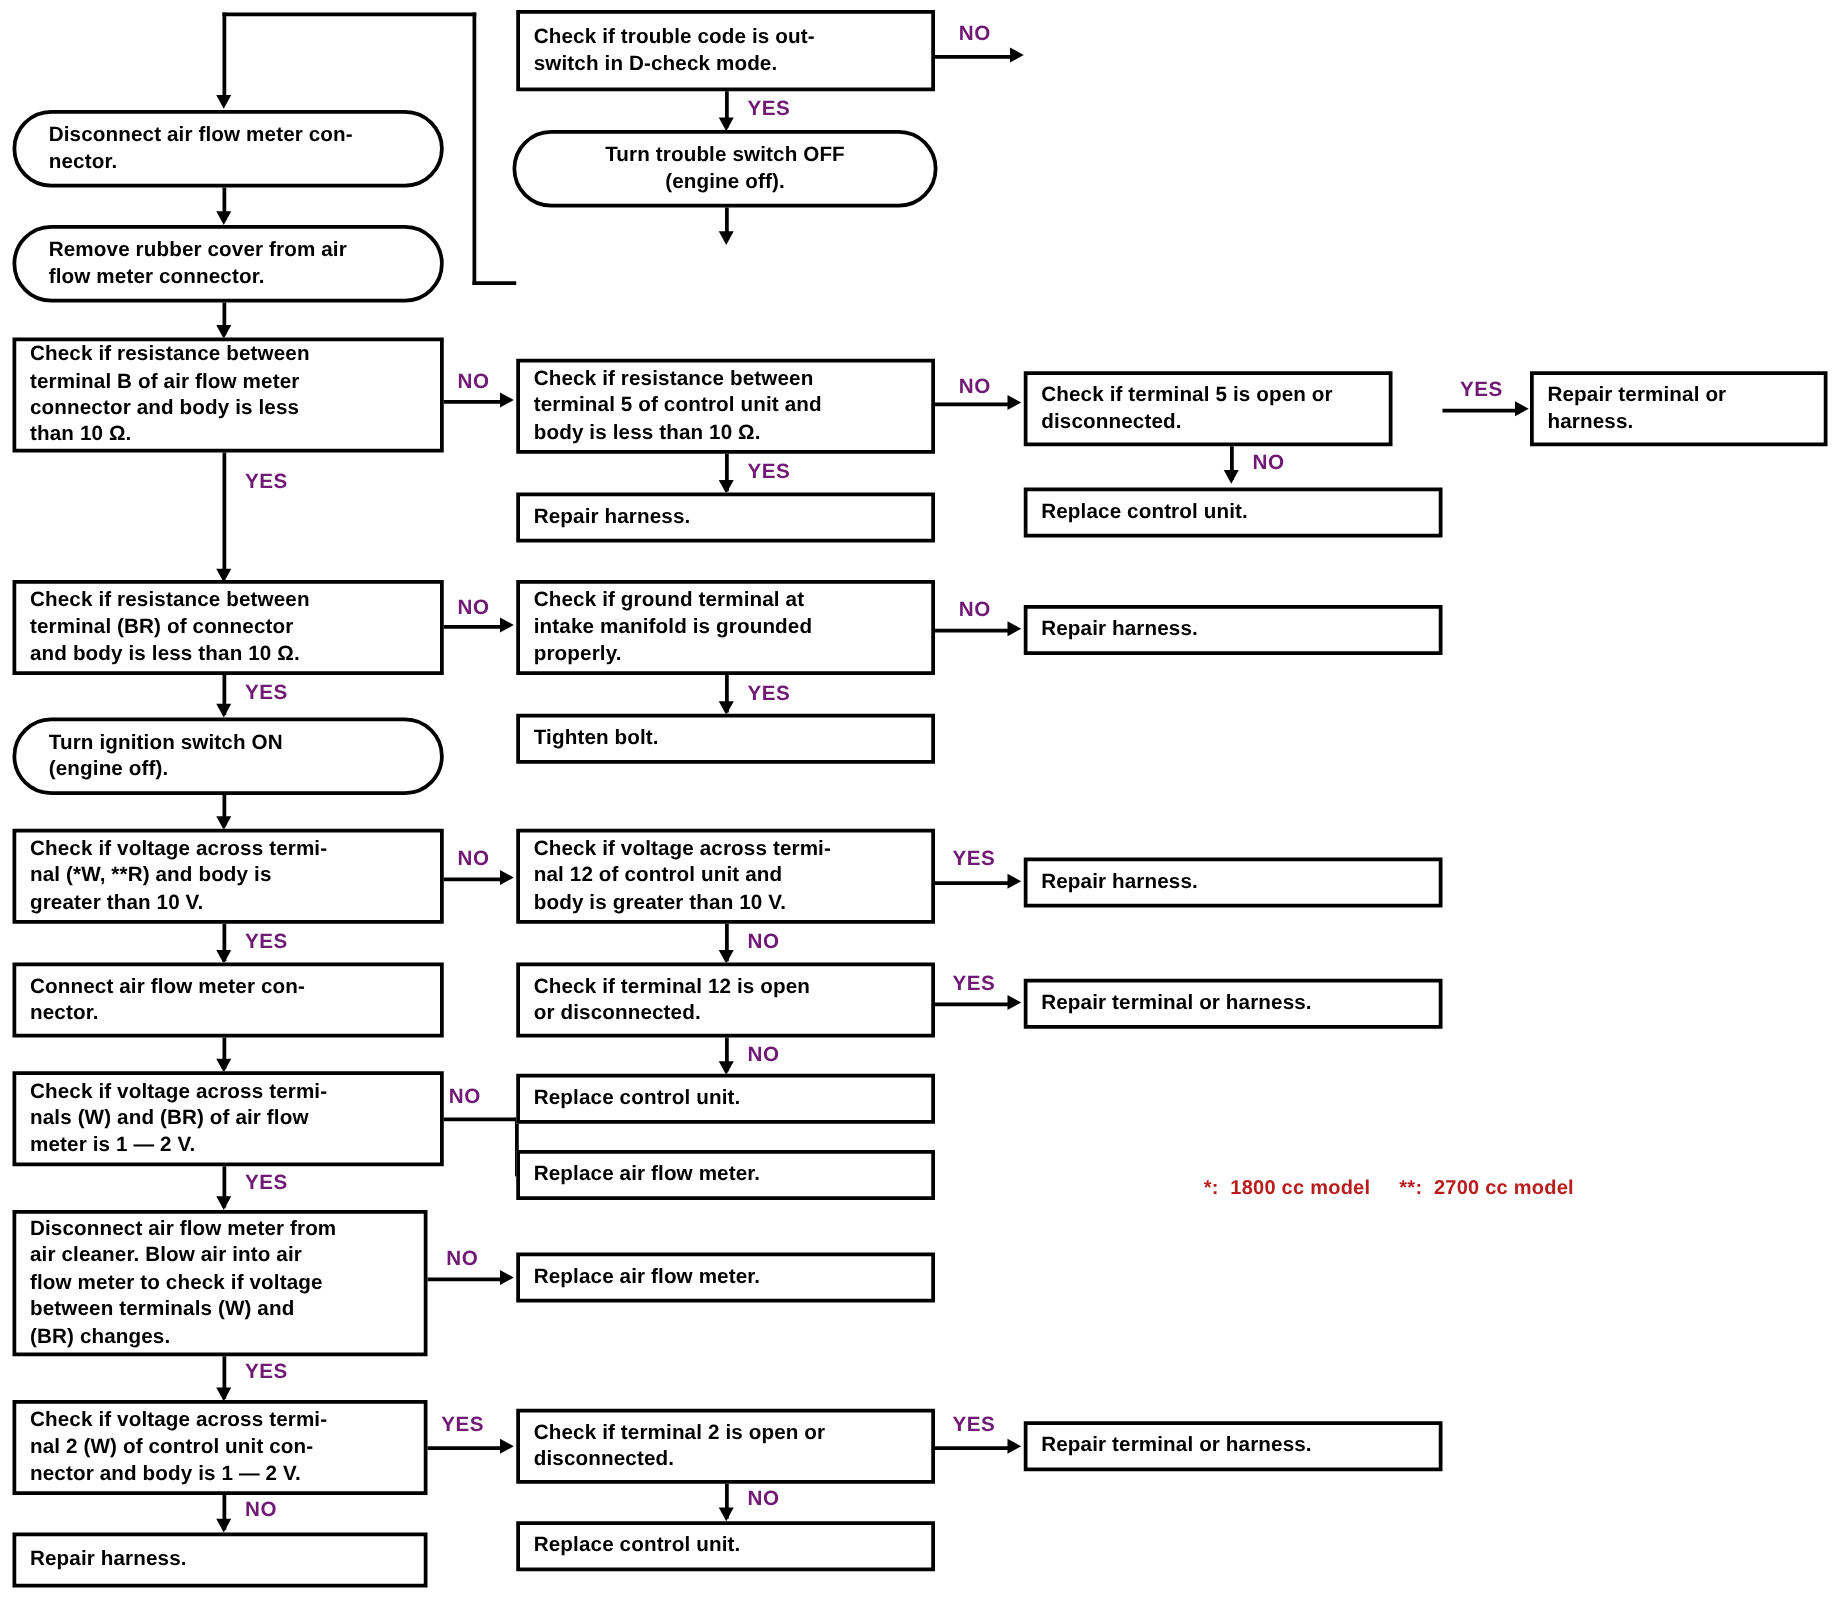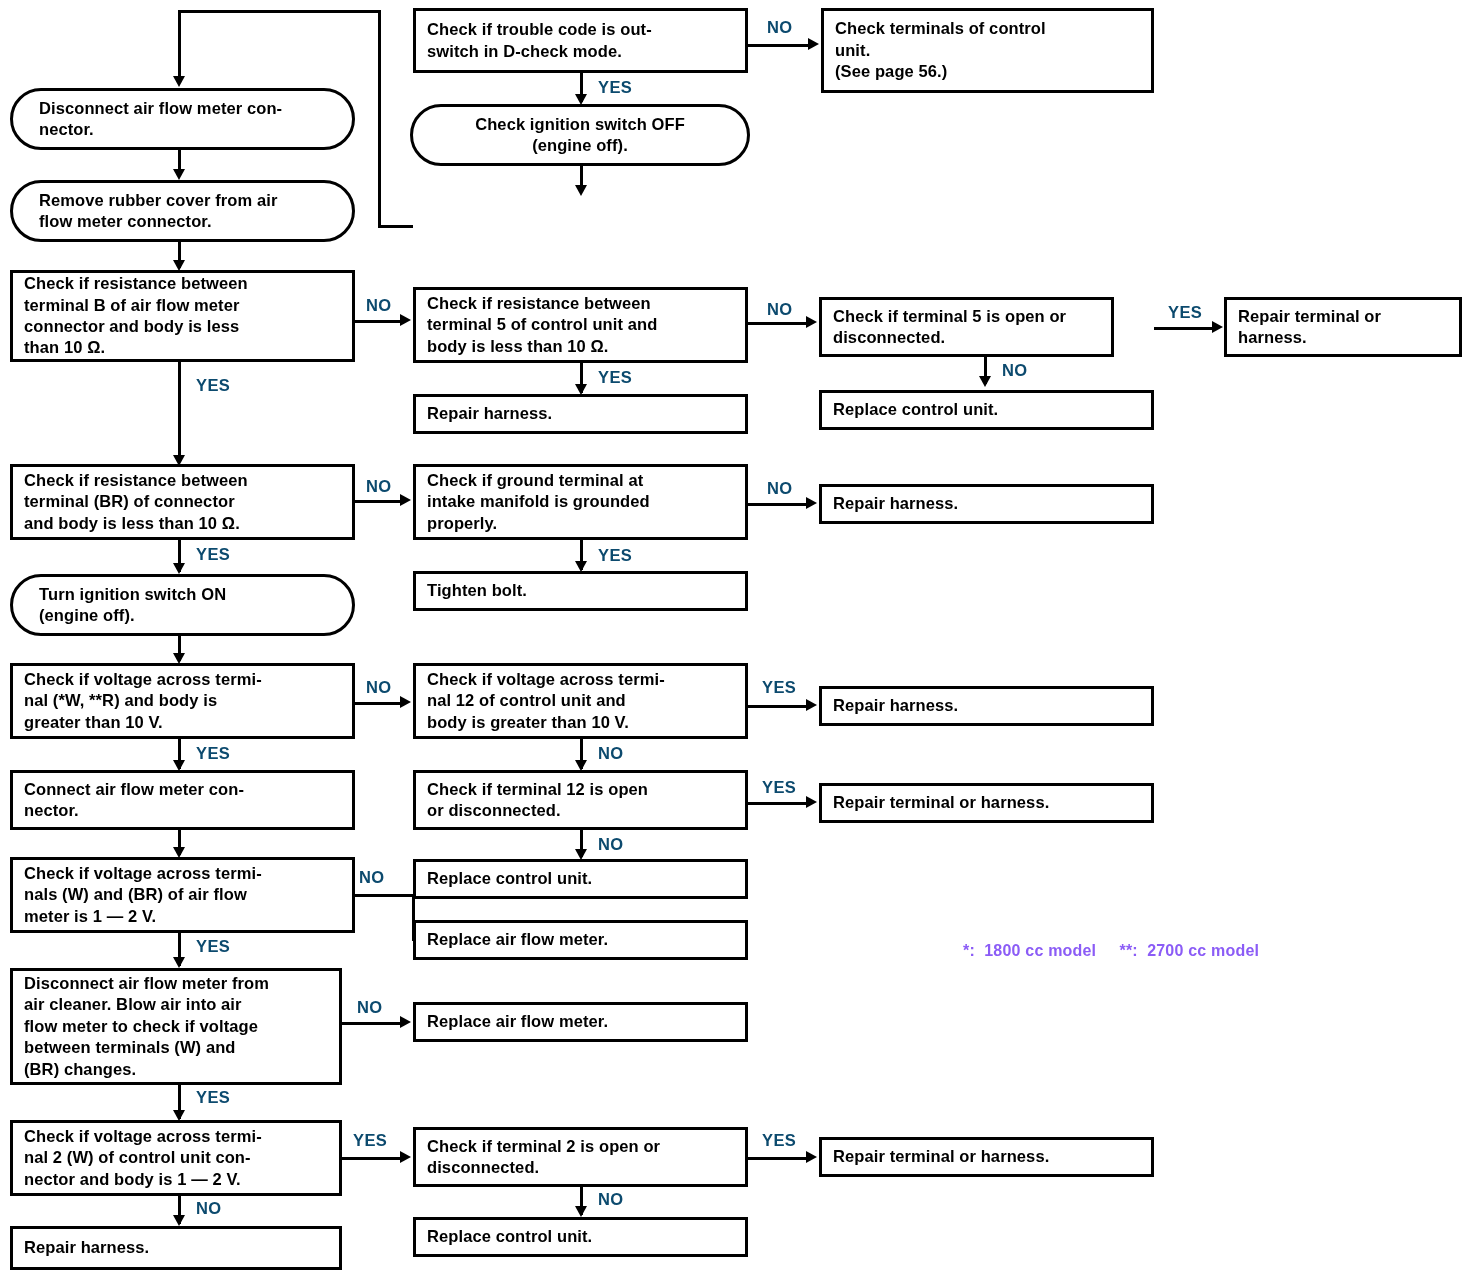--- a/index.html
+++ b/index.html
@@ -47,59 +47,54 @@
     border-top:6px solid transparent;
     border-bottom:6px solid transparent;
     border-left:11px solid #000;
   }
 
   
   .elabel{
     position:absolute;
     font-size:16.5px;
     font-weight:600;
-    color:#0c4a6e;
+    color:#701a75;
     letter-spacing:.4px;
     white-space:nowrap;
   }
   .footnote{
     position:absolute;
     font-size:16px;
     font-weight:600;
-    color:#8b5cf6;
+    color:#b91c1c;
     white-space:pre;
     letter-spacing:.2px;
   }
 </style>
 </head>
 <body>
 
 <div id="sheet">
 
   <div class="node vc" style="left:413px;top:8px;width:335px;height:65px;">
     <span>Check if trouble code is out-
 switch in D-check mode.</span>
   </div>
 
-  <div class="node vc" style="left:821px;top:8px;width:333px;height:85px;">
-    <span>Check terminals of control
-unit.
-(See page 56.)</span>
-  </div>
 
   <div class="ln hl" style="left:748px;top:44px;width:63px;"></div>
   <div class="arr-r" style="left:808px;top:38px;"></div>
   <div class="elabel" style="left:767px;top:18px;">NO</div>
 
   <div class="ln vl" style="left:580px;top:73px;height:29px;"></div>
   <div class="arr-d" style="left:575px;top:94px;"></div>
   <div class="elabel" style="left:598px;top:78px;">YES</div>
 
   <div class="node round vc center" style="left:410px;top:104px;width:340px;height:62px;">
-    <span>Check ignition switch OFF
+    <span>Turn trouble switch OFF
 (engine off).</span>
   </div>
 
   <div class="ln vl" style="left:580px;top:166px;height:26px;"></div>
   <div class="arr-d" style="left:575px;top:185px;"></div>
 
 
   <div class="ln hl" style="left:378px;top:225px;width:35px;"></div>
   <div class="ln vl" style="left:378px;top:10px;height:218px;"></div>
   <div class="ln hl" style="left:178px;top:10px;width:203px;"></div>

